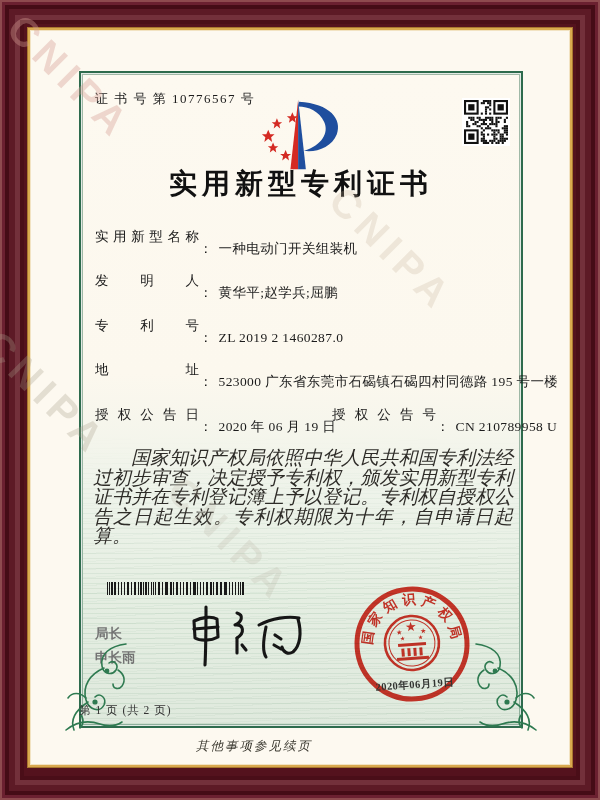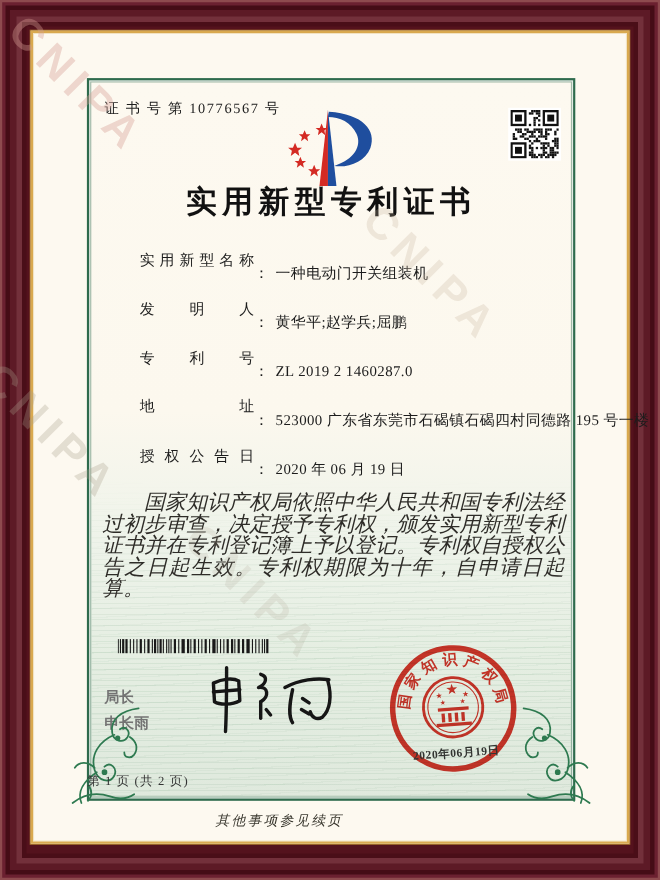--- a/index.html
+++ b/index.html
@@ -44,21 +44,21 @@
   .cert-no { position:absolute; left:95px; top:90px; font-size:13px; letter-spacing:1.5px; }
   .logo { position:absolute; left:248px; top:92px; }
   .qr { position:absolute; left:462px; top:98px; width:48px; height:48px; background:#fff; padding:2px; }
   .title {
     position:absolute; left:79px; width:444px; top:165px; text-align:center;
     font-size:28px; font-weight:bold; letter-spacing:5px; color:#111;
   }
   
   .fields { position:absolute; left:95px; top:227px; width:420px; font-size:13.5px; }
   .row { position:relative; line-height:19px; margin-bottom:13.4px; white-space:nowrap; }
-  .lbl { display:inline-block; width:104px; text-align:justify; text-align-last:justify; vertical-align:top;margin-left:32px; }
+  .lbl { display:inline-block; width:104px; text-align:justify; text-align-last:justify; vertical-align:top; }
   .colon { display:inline-block; }
   .val { display:inline-block; margin-left:6px; letter-spacing:.4px;margin-top:12px; }
   .pair2 { position:absolute; left:237px; top:0; }
   
   .body-text {
     position:absolute; left:93px; top:448px; width:420px;
     font-size:19px; line-height:19.5px; font-style:italic; color:#2e2c28;
     text-align:justify;
   }
   .body-text p { text-indent:2em; }
@@ -261,20 +261,23 @@
     <span class="lbl">发明人</span><span class="colon">：</span><span class="val">黄华平;赵学兵;屈鹏</span>
   </div>
   <div class="row">
     <span class="lbl">专利号</span><span class="colon">：</span><span class="val">ZL 2019 2 1460287.0</span>
   </div>
   <div class="row">
     <span class="lbl">地址</span><span class="colon">：</span><span class="val">523000 广东省东莞市石碣镇石碣四村同德路 195 号一楼</span>
   </div>
   <div class="row">
     <span class="lbl">授权公告日</span><span class="colon">：</span><span class="val">2020 年 06 月 19 日</span>
+    <span class="pair2">
+      <span class="lbl">授权公告号</span><span class="colon">：</span><span class="val">CN 210789958 U</span>
+    </span>
   </div>
 </div>
 
 <div class="body-text">
   <p>国家知识产权局依照中华人民共和国专利法经过初步审查，决定授予专利权，颁发实用新型专利证书并在专利登记簿上予以登记。专利权自授权公告之日起生效。专利权期限为十年，自申请日起算。</p>
 </div>
 
 <div class="barcode">
   <svg id="bar-svg" width="140" height="13" viewBox="0 0 140 13">
       <rect x="0" y="0" width="1" height="13" fill="#191919"></rect>

